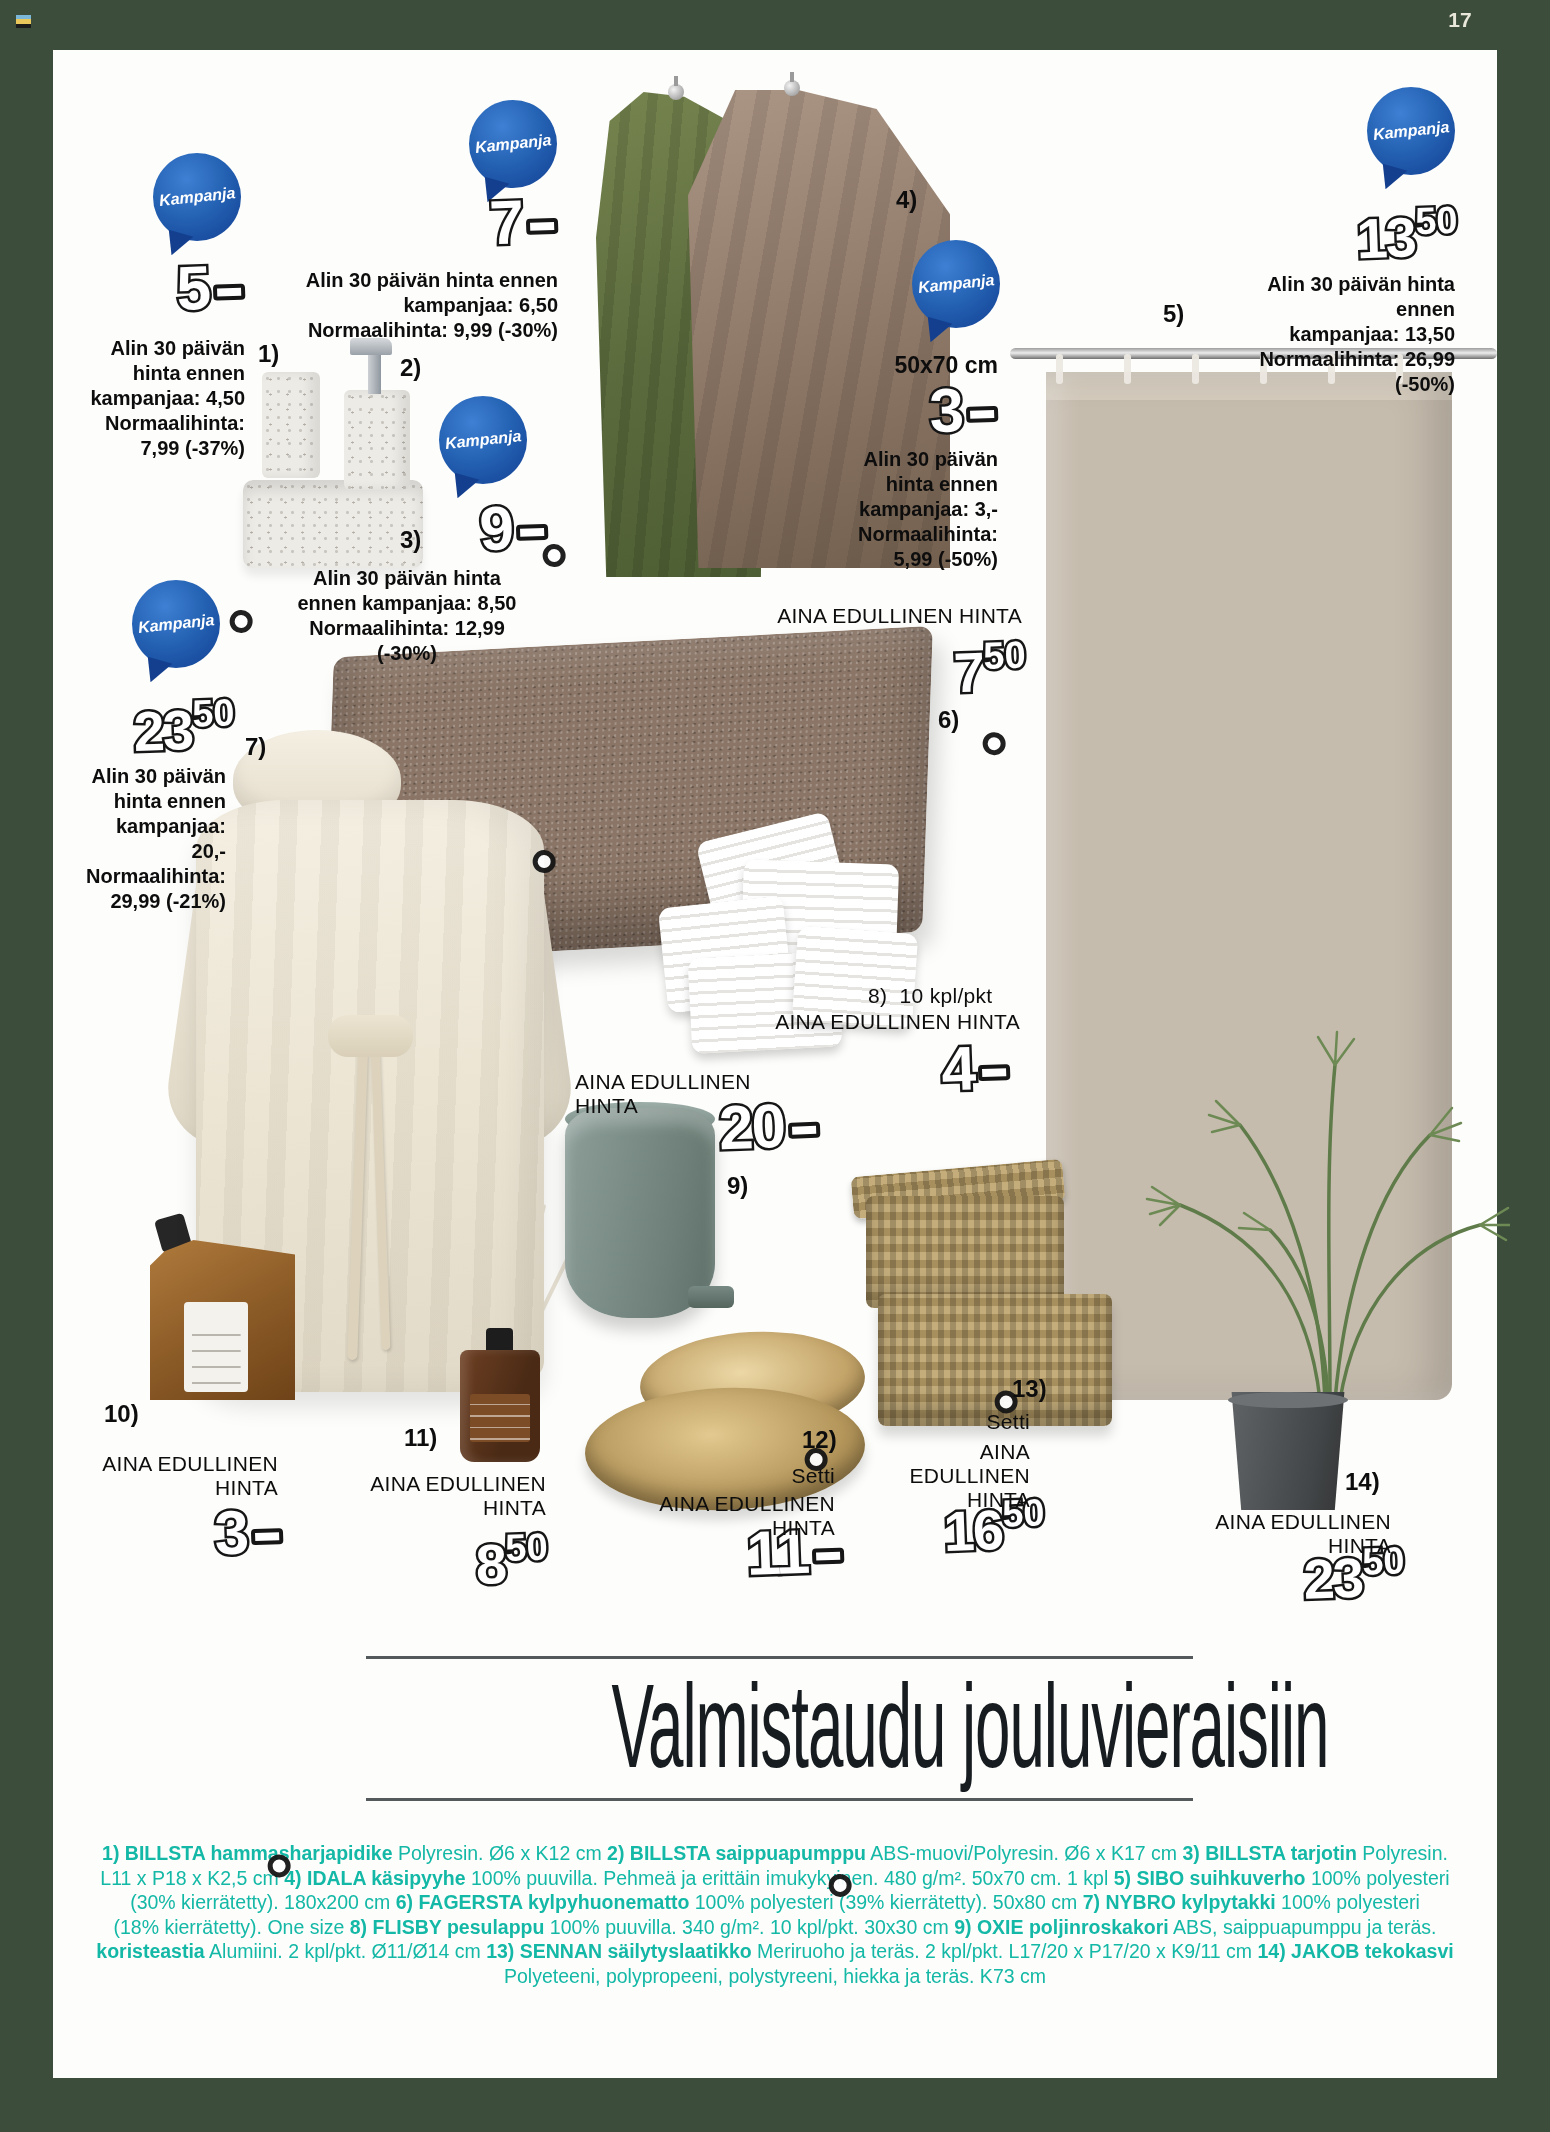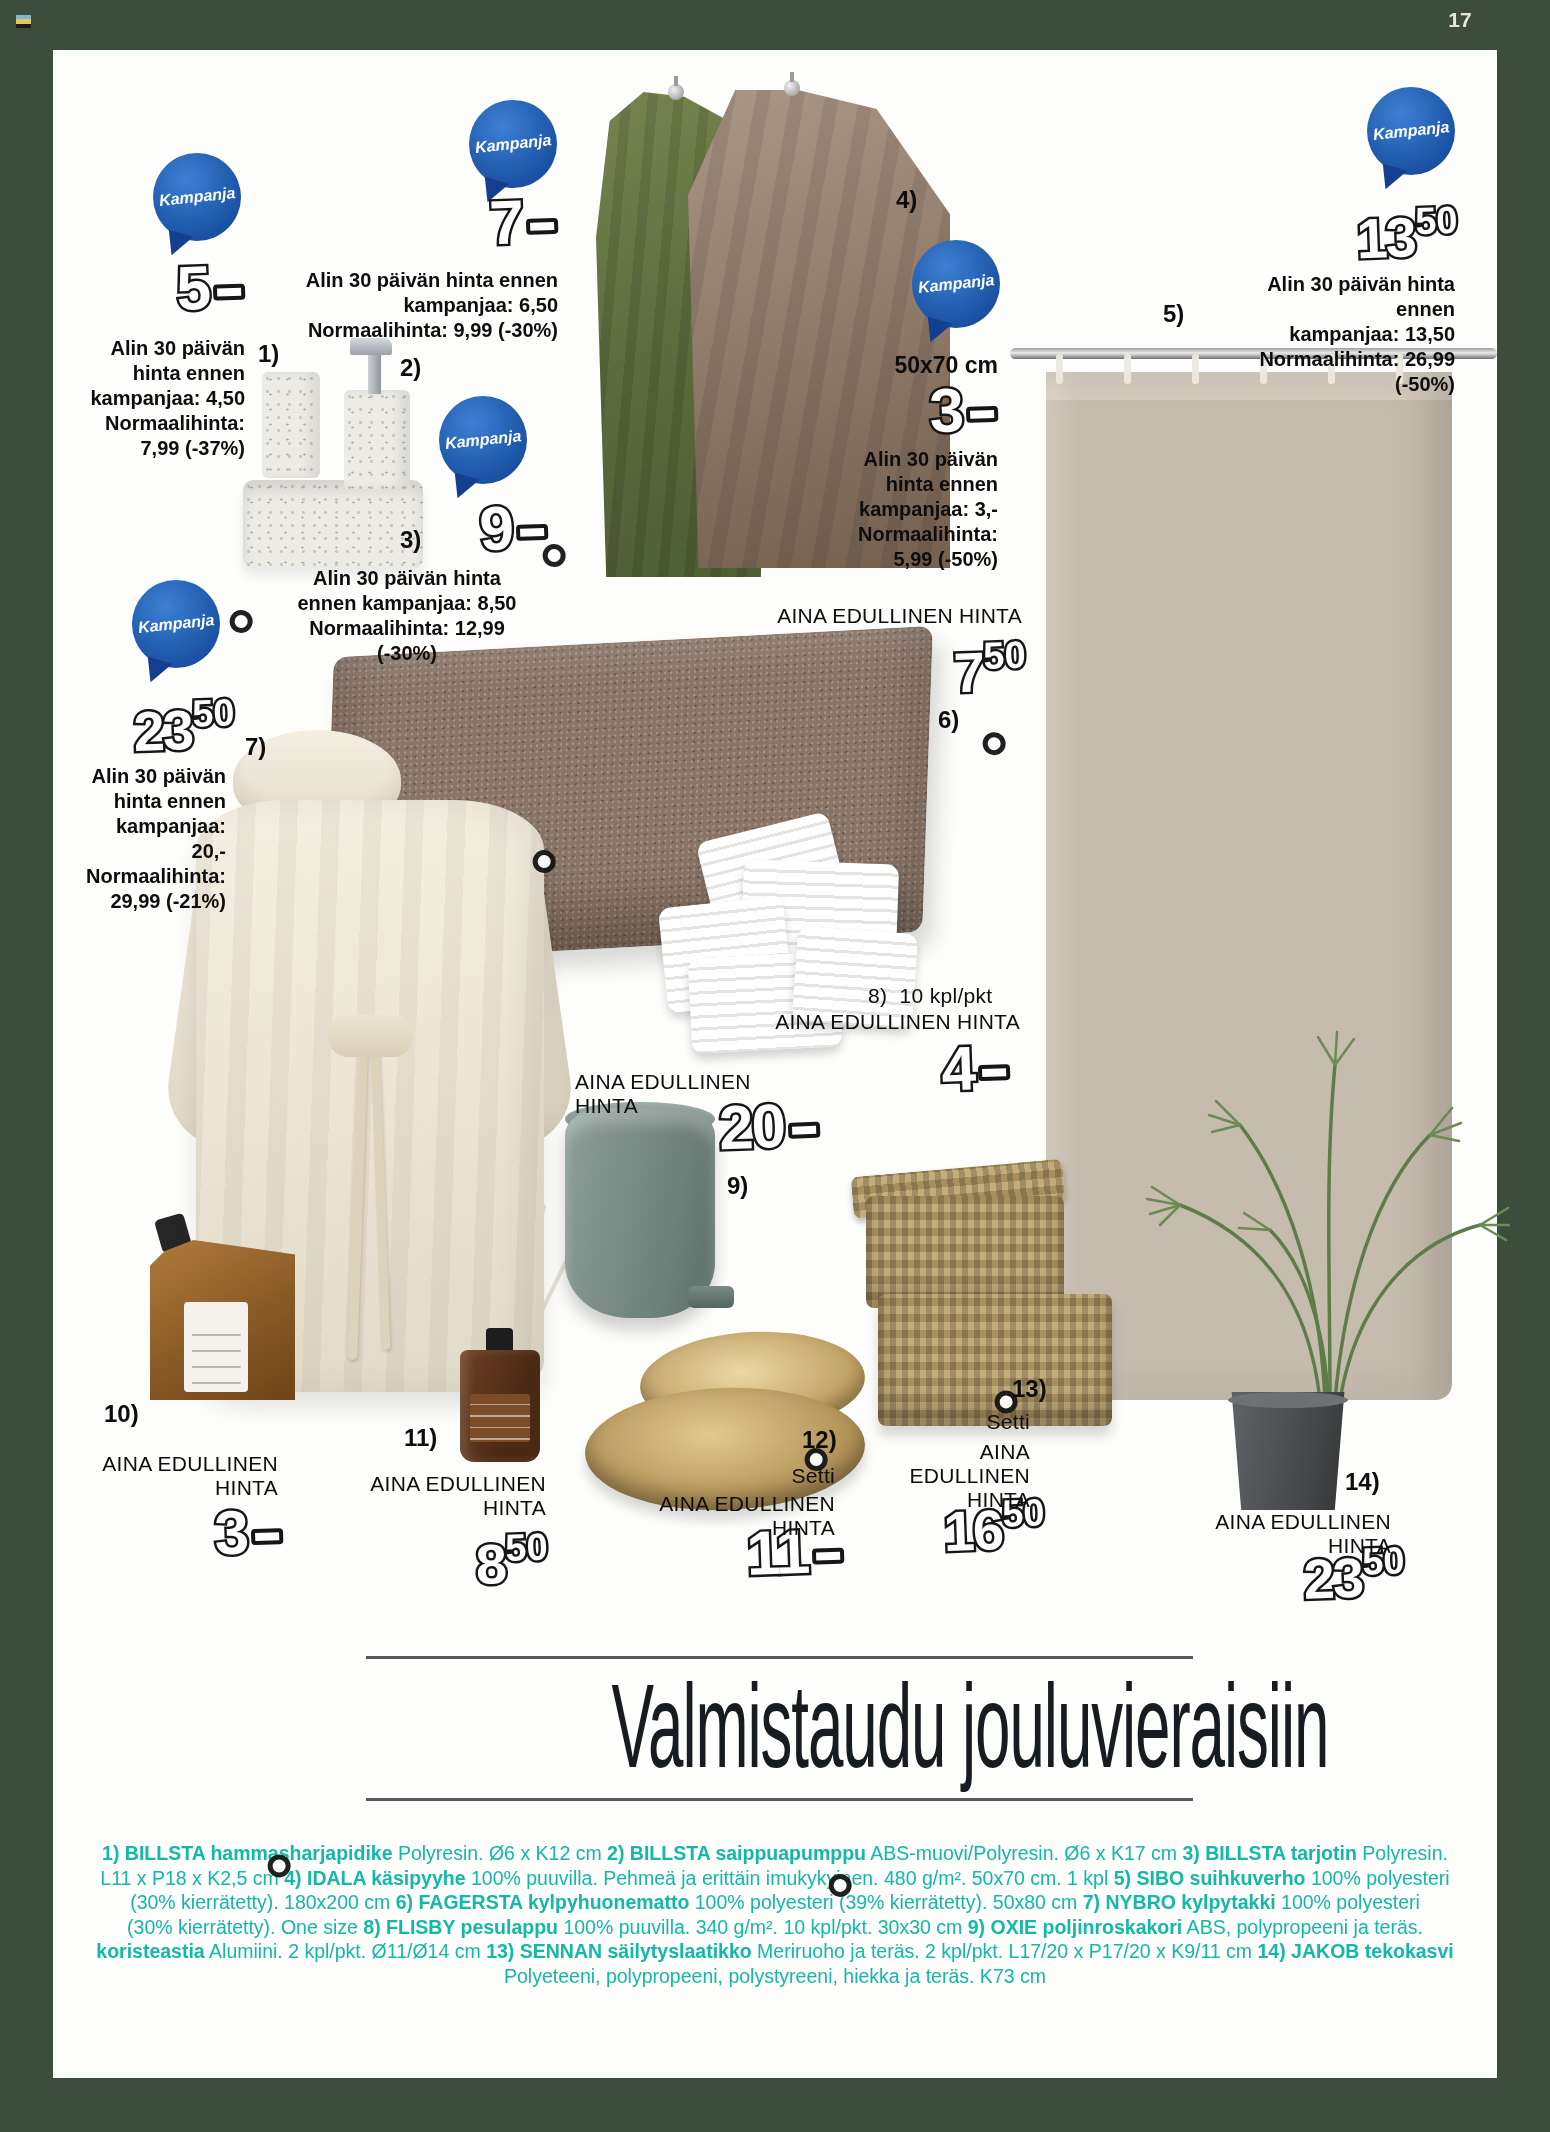--- a/index.html
+++ b/index.html
@@ -390,17 +390,17 @@
   <div class="rule" style="top:1656px;"></div>
   <div class="headwrap">
     <span class="headtext">Valmistaudu jouluvieraisiin</span>
   </div>
   <div class="rule" style="top:1798px;"></div>
 
   <div class="fineprint">
       <div><b>1) BILLSTA hammasharjapidike</b><span> Polyresin. Ø6 x K12 cm </span><b>2) BILLSTA saippuapumppu</b><span> ABS-muovi/Polyresin. Ø6 x K17 cm </span><b>3) BILLSTA tarjotin</b><span> Polyresin.</span></div>
       <div><span>L11 x P18 x K2,5 cm </span><b>4) IDALA käsipyyhe</b><span> 100% puuvilla. Pehmeä ja erittäin imukykyinen. 480 g/m². 50x70 cm. 1 kpl </span><b>5) SIBO suihkuverho</b><span> 100% polyesteri</span></div>
       <div><span>(30% kierrätetty). 180x200 cm </span><b>6) FAGERSTA kylpyhuonematto</b><span> 100% polyesteri (39% kierrätetty). 50x80 cm </span><b>7) NYBRO kylpytakki</b><span> 100% polyesteri</span></div>
-      <div><span>(30% kierrätetty). One size </span><b>8) FLISBY pesulappu</b><span> 100% puuvilla. 340 g/m². 10 kpl/pkt. 30x30 cm </span><b>9) OXIE poljinroskakori</b><span> ABS, polypropeeni ja teräs.</span></div>
+      <div><span>(18% kierrätetty). One size </span><b>8) FLISBY pesulappu</b><span> 100% puuvilla. 340 g/m². 10 kpl/pkt. 30x30 cm </span><b>9) OXIE poljinroskakori</b><span> ABS, saippuapumppu ja teräs.</span></div>
       <div><b>koristeastia</b><span> Alumiini. 2 kpl/pkt. Ø11/Ø14 cm </span><b>13) SENNAN säilytyslaatikko</b><span> Meriruoho ja teräs. 2 kpl/pkt. L17/20 x P17/20 x K9/11 cm </span><b>14) JAKOB tekokasvi</b></div>
       <div><span>Polyeteeni, polypropeeni, polystyreeni, hiekka ja teräs. K73 cm</span></div>
     </div>
 </div>
 
 </body></html>

